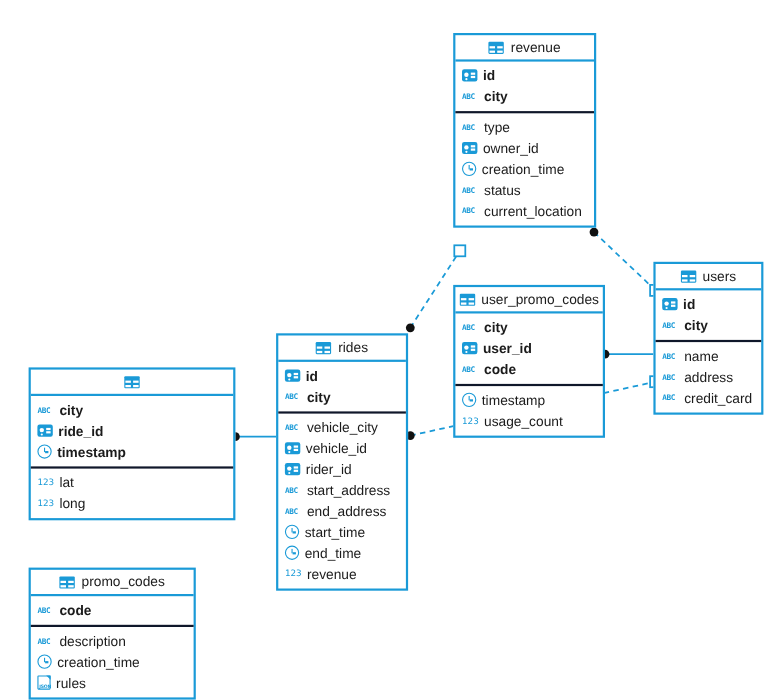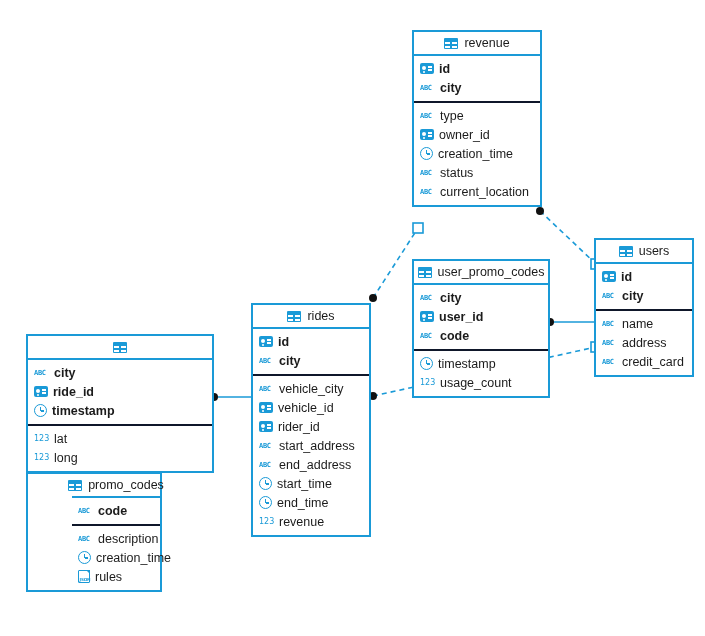--- a/index.html
+++ b/index.html
@@ -244,21 +244,21 @@
         <div class="row">
           <span class="ic ic-num">123</span>
           <span class="fname">lat</span>
         </div>
         <div class="row">
           <span class="ic ic-num">123</span>
           <span class="fname">long</span>
         </div>
       </div>
     </div>
-    <div class="table" style="left: 26px; top: 472px; width: 136px; padding-left: 44px;">
+    <div class="table" style="left: 26px; top: 516px; width: 152px;">
       <div class="thead">
         <span class="ic ic-table"></span>
         <span class="tname">promo_codes</span>
       </div>
       <div class="sect keys">
         <div class="row key">
           <span class="ic ic-abc">ABC</span>
           <span class="fname">code</span>
         </div>
       </div>

